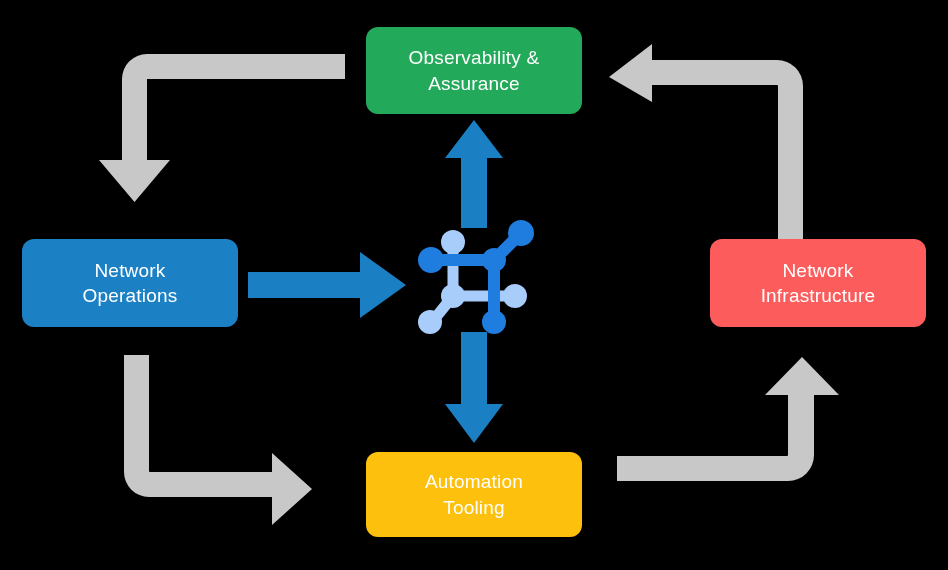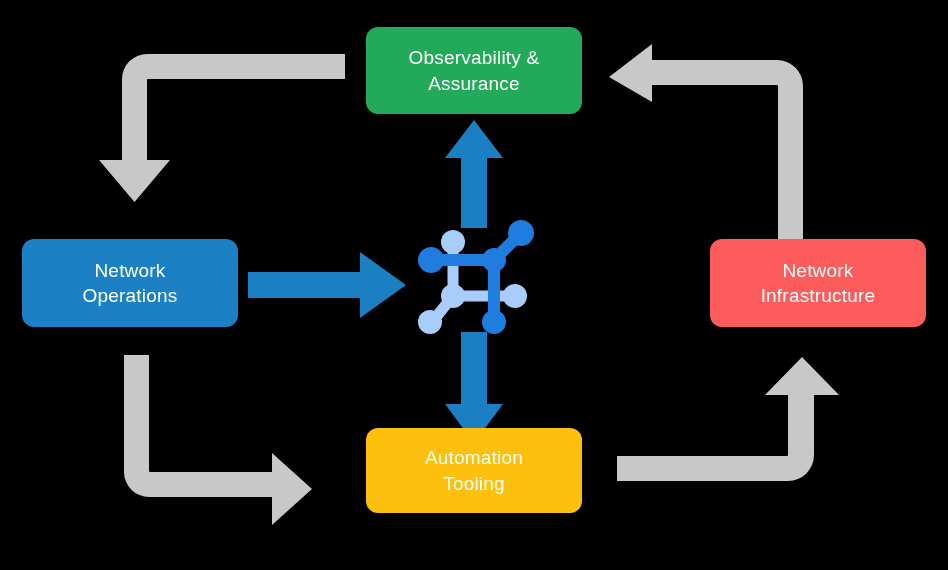--- a/index.html
+++ b/index.html
@@ -40,21 +40,21 @@
   }
   #box-operations {
     left: 22px;   top: 239px; width: 216px; height: 88px;
     background: #1b80c4;
   }
   #box-infrastructure {
     left: 710px;  top: 239px; width: 216px; height: 88px;
     background: #fc5c5c;
   }
   #box-automation {
-    left: 366px;  top: 428px; width: 216px; height: 85px;
+    left: 366px;  top: 452px; width: 216px; height: 85px;
     background: #fdc00c;
   }
   .arrow-svg {
     position: absolute;
     overflow: visible;
     pointer-events: none;
   }
   #arrow-ops-to-core   { left: 248px; top: 252px; width: 160px; height: 66px; }
   #arrow-core-to-obs   { left: 443px; top: 120px; width: 62px;  height: 108px; }
   #arrow-core-to-auto  { left: 443px; top: 332px; width: 62px;  height: 113px; }

